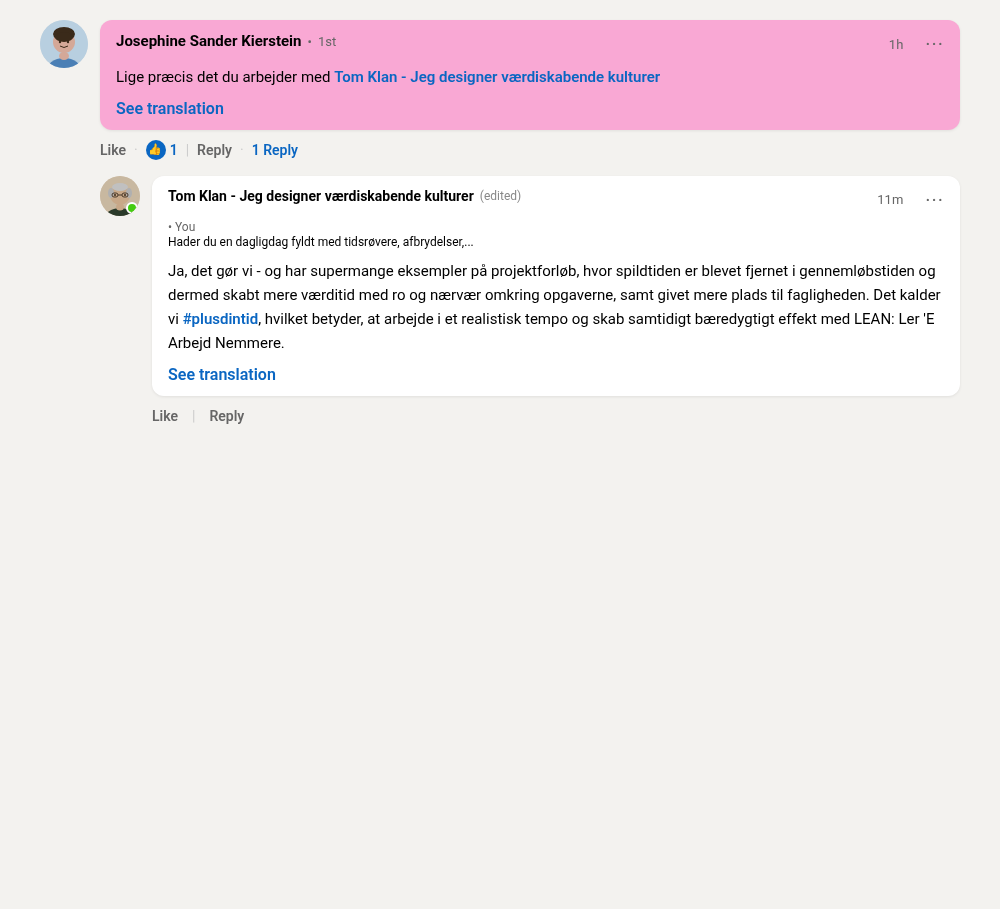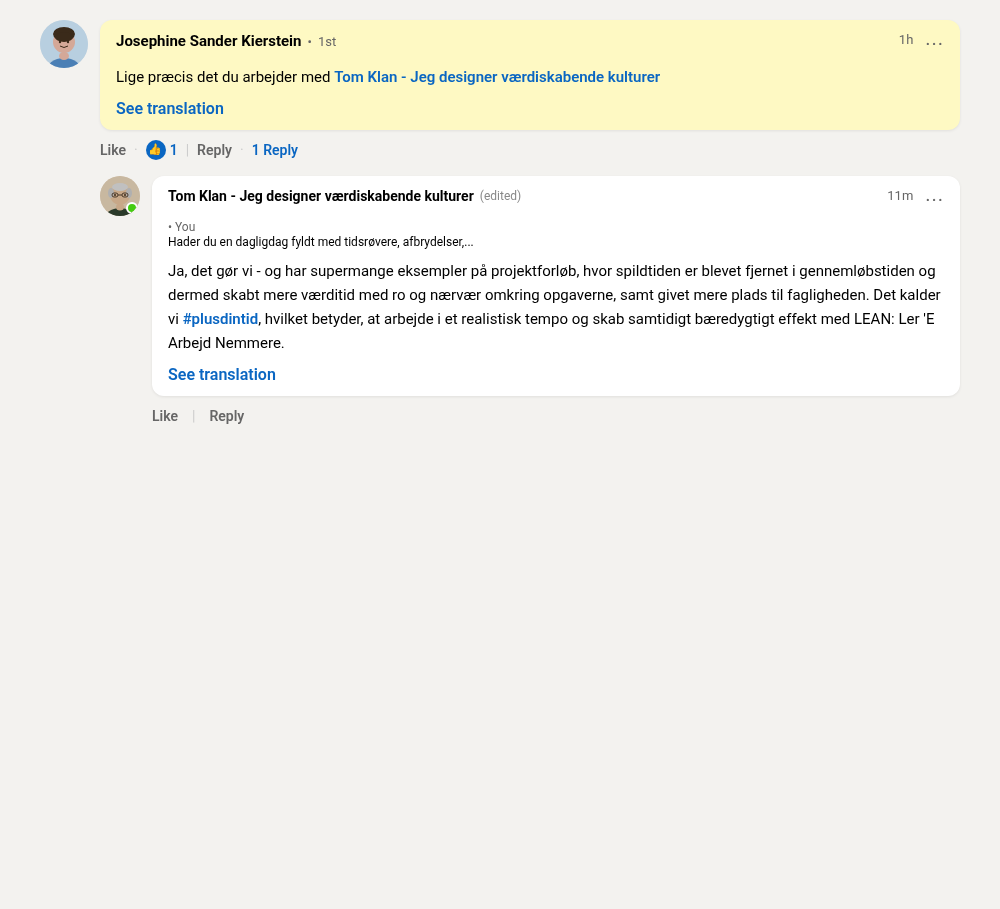--- a/index.html
+++ b/index.html
@@ -31,21 +31,21 @@
       height: 12px;
       background: #44cc11;
       border-radius: 50%;
       border: 2px solid white;
       position: absolute;
       bottom: 2px;
       right: 2px;
     }
 
     .comment-bubble {
-      background: #fef9c3;
+      background: #f9a8d4;
       border-radius: 12px;
       padding: 12px 16px;
       flex: 1;
       box-shadow: 0 1px 3px rgba(0,0,0,0.08);
     }
 
     .comment-header {
       display: flex;
       justify-content: space-between;
       align-items: flex-start;
@@ -75,21 +75,22 @@
     }
 
     .author-tagline {
       font-size: 12px;
       color: #666;
       margin-top: 1px;
     }
 
     .comment-meta-right {
       display: flex;
-      gap: 12px;
+      align-items: center;
+      gap: 22px;
       color: #666;
       font-size: 13px;
       white-space: nowrap;
     }
 
     .more-icon {
       color: #666;
       font-size: 20px;
       letter-spacing: 1px;
       cursor: pointer;

